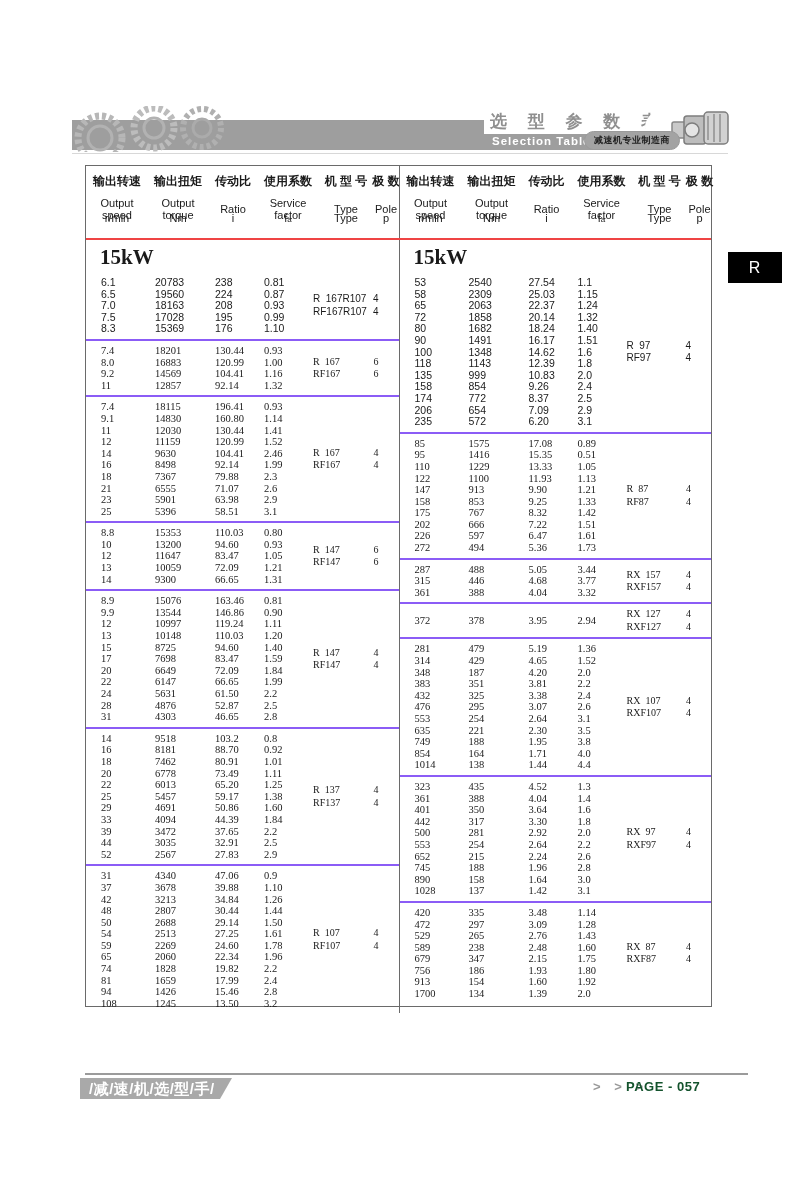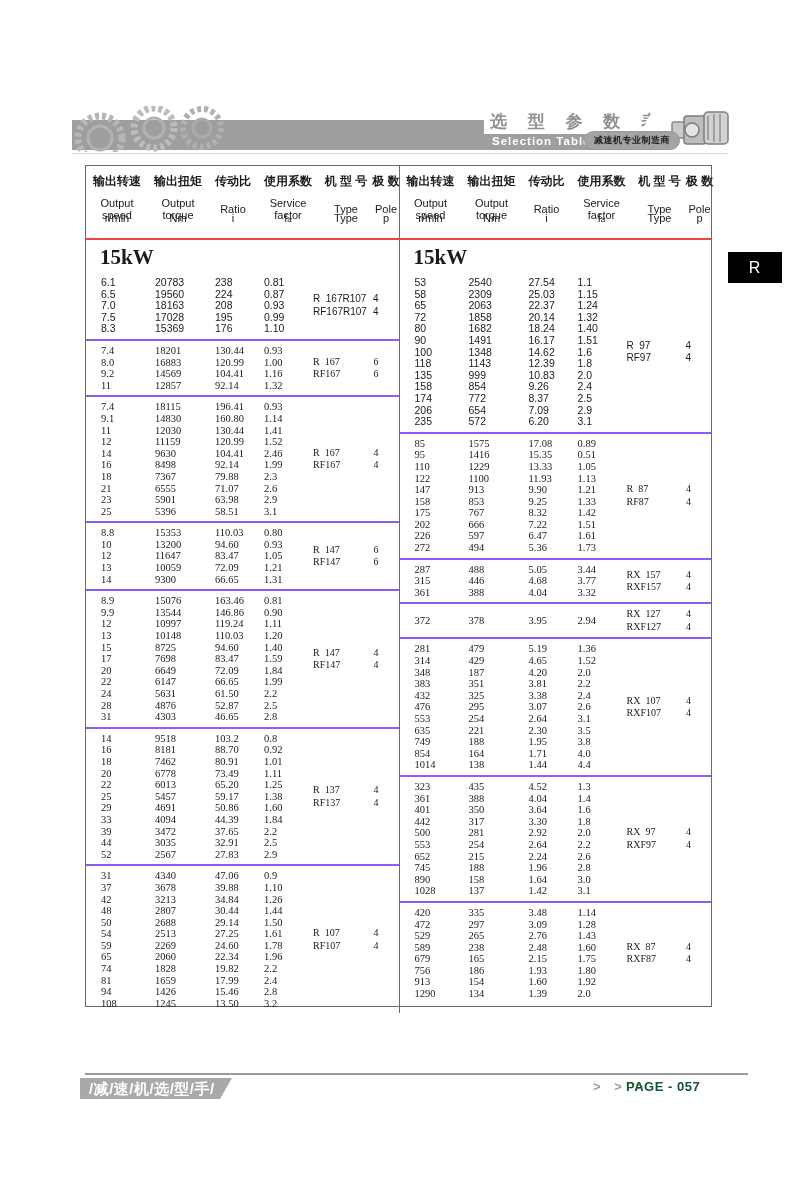--- a/index.html
+++ b/index.html
@@ -991,38 +991,38 @@
               <span>1.43</span>
             </div>
             <div class="num-row">
               <span>589</span>
               <span>238</span>
               <span>2.48</span>
               <span>1.60</span>
             </div>
             <div class="num-row">
               <span>679</span>
-              <span>165</span>
+              <span>347</span>
               <span>2.15</span>
               <span>1.75</span>
             </div>
             <div class="num-row">
               <span>756</span>
               <span>186</span>
               <span>1.93</span>
               <span>1.80</span>
             </div>
             <div class="num-row">
               <span>913</span>
               <span>154</span>
               <span>1.60</span>
               <span>1.92</span>
             </div>
             <div class="num-row">
-              <span>1290</span>
+              <span>1700</span>
               <span>134</span>
               <span>1.39</span>
               <span>2.0</span>
             </div>
           </div>
           <div class="type-block">
             <div class="type-line">
               <span class="tname">RX  87</span>
               <span class="tpole">4</span>
             </div>

